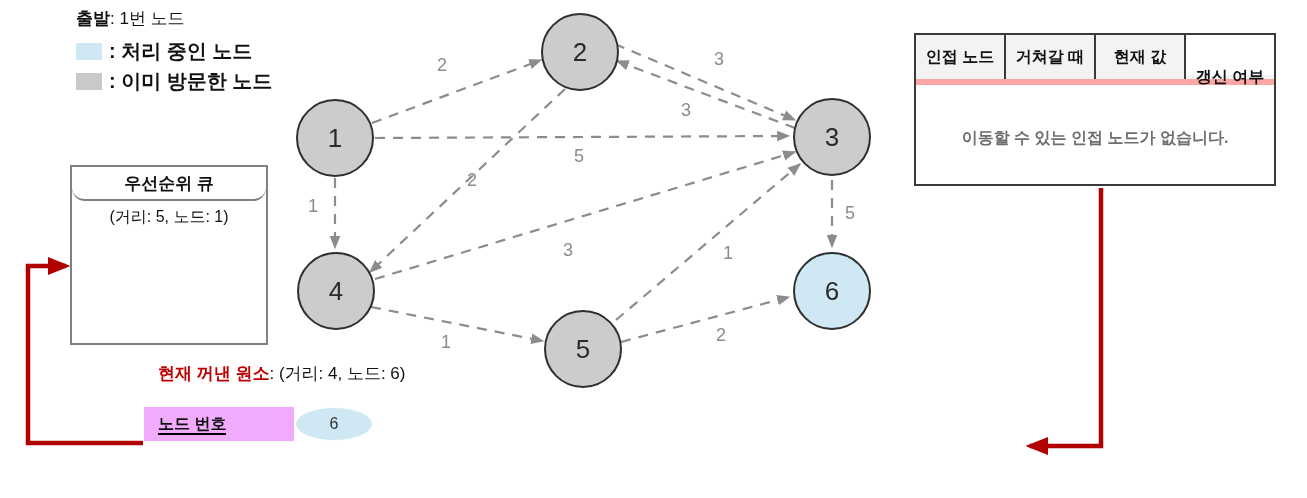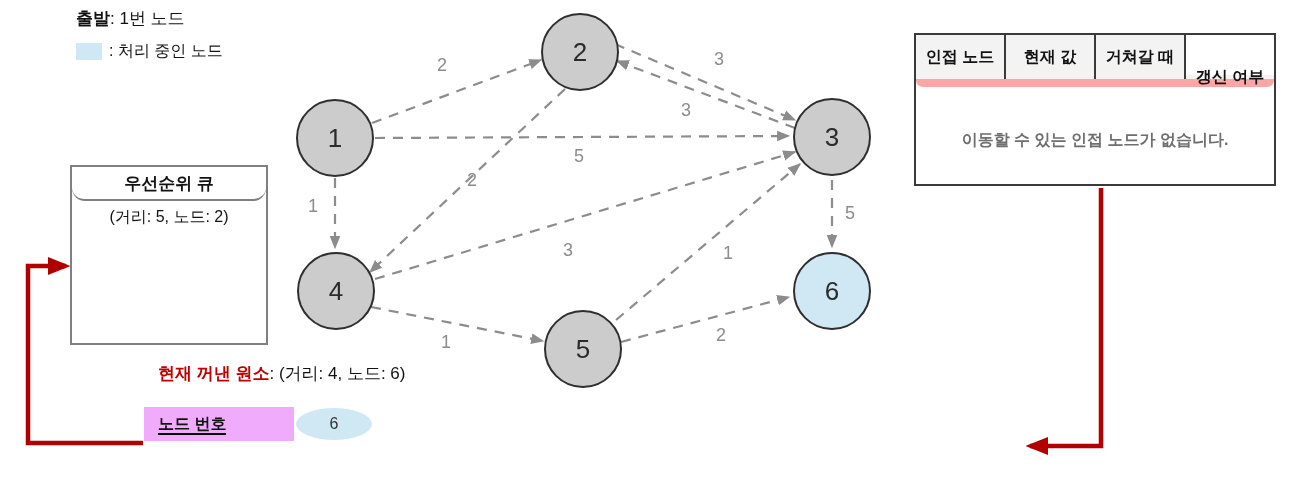--- a/index.html
+++ b/index.html
@@ -8,33 +8,33 @@
   .abs{position:absolute;}
 
   
   #legend{left:76px;top:8px;width:260px;}
   .legend-start{font-size:17px;line-height:22px;white-space:nowrap;}
   .legend-start b{font-weight:bold;}
   .legend-row{display:flex;align-items:center;margin-top:12px;}
   .swatch{width:26px;height:17px;display:inline-block;flex:none;margin-right:7px;}
   .sw-blue{background:#cfe8f4;}
   .sw-gray{background:#c9c9c9;}
-  .legend-text{font-size:16px;line-height:18px;white-space:nowrap;}
+  .legend-text{font-size:20px;line-height:18px;white-space:nowrap;font-weight:bold;}
 
   
   #pq{left:70px;top:165px;width:198px;height:180px;border:2px solid #808080;background:#fff;
       box-sizing:border-box;}
   #pq .pq-head{height:32px;border-bottom:2px solid #808080;display:flex;align-items:center;
       justify-content:center;font-size:17px;font-weight:bold;border-radius:13px;}
   #pq .pq-body{padding-top:6px;text-align:center;font-size:16px;}
 
   
   #adj{left:914px;top:33px;width:362px;height:153px;border:2px solid #3a3a3a;background:#fff;
        box-sizing:border-box;}
-  #adj .adj-head{display:flex;height:44px;border-bottom:8px solid #fca5a5;border-radius:7px;}
+  #adj .adj-head{display:flex;height:44px;border-bottom:6px solid #fca5a5;}
   #adj .adj-head div{flex:1;display:flex;align-items:center;justify-content:center;
        font-size:16px;font-weight:bold;background:#f3f3f3;border-right:2px solid #3a3a3a;}
   #adj .adj-head div:last-child{border-right:none;margin-top:40px;}
   #adj .adj-msg{height:107px;display:flex;align-items:center;justify-content:center;
        font-size:16px;color:#6e6e6e;font-weight:bold;}
 
   
   #graph{left:0;top:0;width:1307px;height:498px;pointer-events:none;}
   .node{position:absolute;width:78px;height:78px;border-radius:50%;
         border:2.5px solid #2f2f2f;box-sizing:border-box;
@@ -125,34 +125,38 @@
 </div>
 
 <div id="legend" class="abs">
   <div class="legend-start">
     <b>출발</b><span>: 1번 노드</span>
   </div>
   <div class="legend-row">
     <span class="swatch sw-blue"></span>
     <span class="legend-text">: 처리 중인 노드</span>
   </div>
+  <div class="legend-row">
+    <span class="swatch sw-gray"></span>
+    <span class="legend-text">: 이미 방문한 노드</span>
+  </div>
 </div>
 
 <div id="pq" class="abs">
   <div class="pq-head">우선순위 큐</div>
   <div class="pq-body">
-    <div>(거리: 5, 노드: 2)</div>
+    <div>(거리: 5, 노드: 1)</div>
   </div>
 </div>
 
 <div id="adj" class="abs">
   <div class="adj-head">
     <div>인접 노드</div>
+    <div>거쳐갈 때</div>
     <div>현재 값</div>
-    <div>거쳐갈 때</div>
     <div>갱신 여부</div>
   </div>
   <div class="adj-msg">이동할 수 있는 인접 노드가 없습니다.</div>
 </div>
 
 <div id="current" class="abs">
   <span class="red">현재 꺼낸 원소</span><span>: (거리: 4, 노드: 6)</span>
 </div>
 
 <table id="dist" class="abs">

